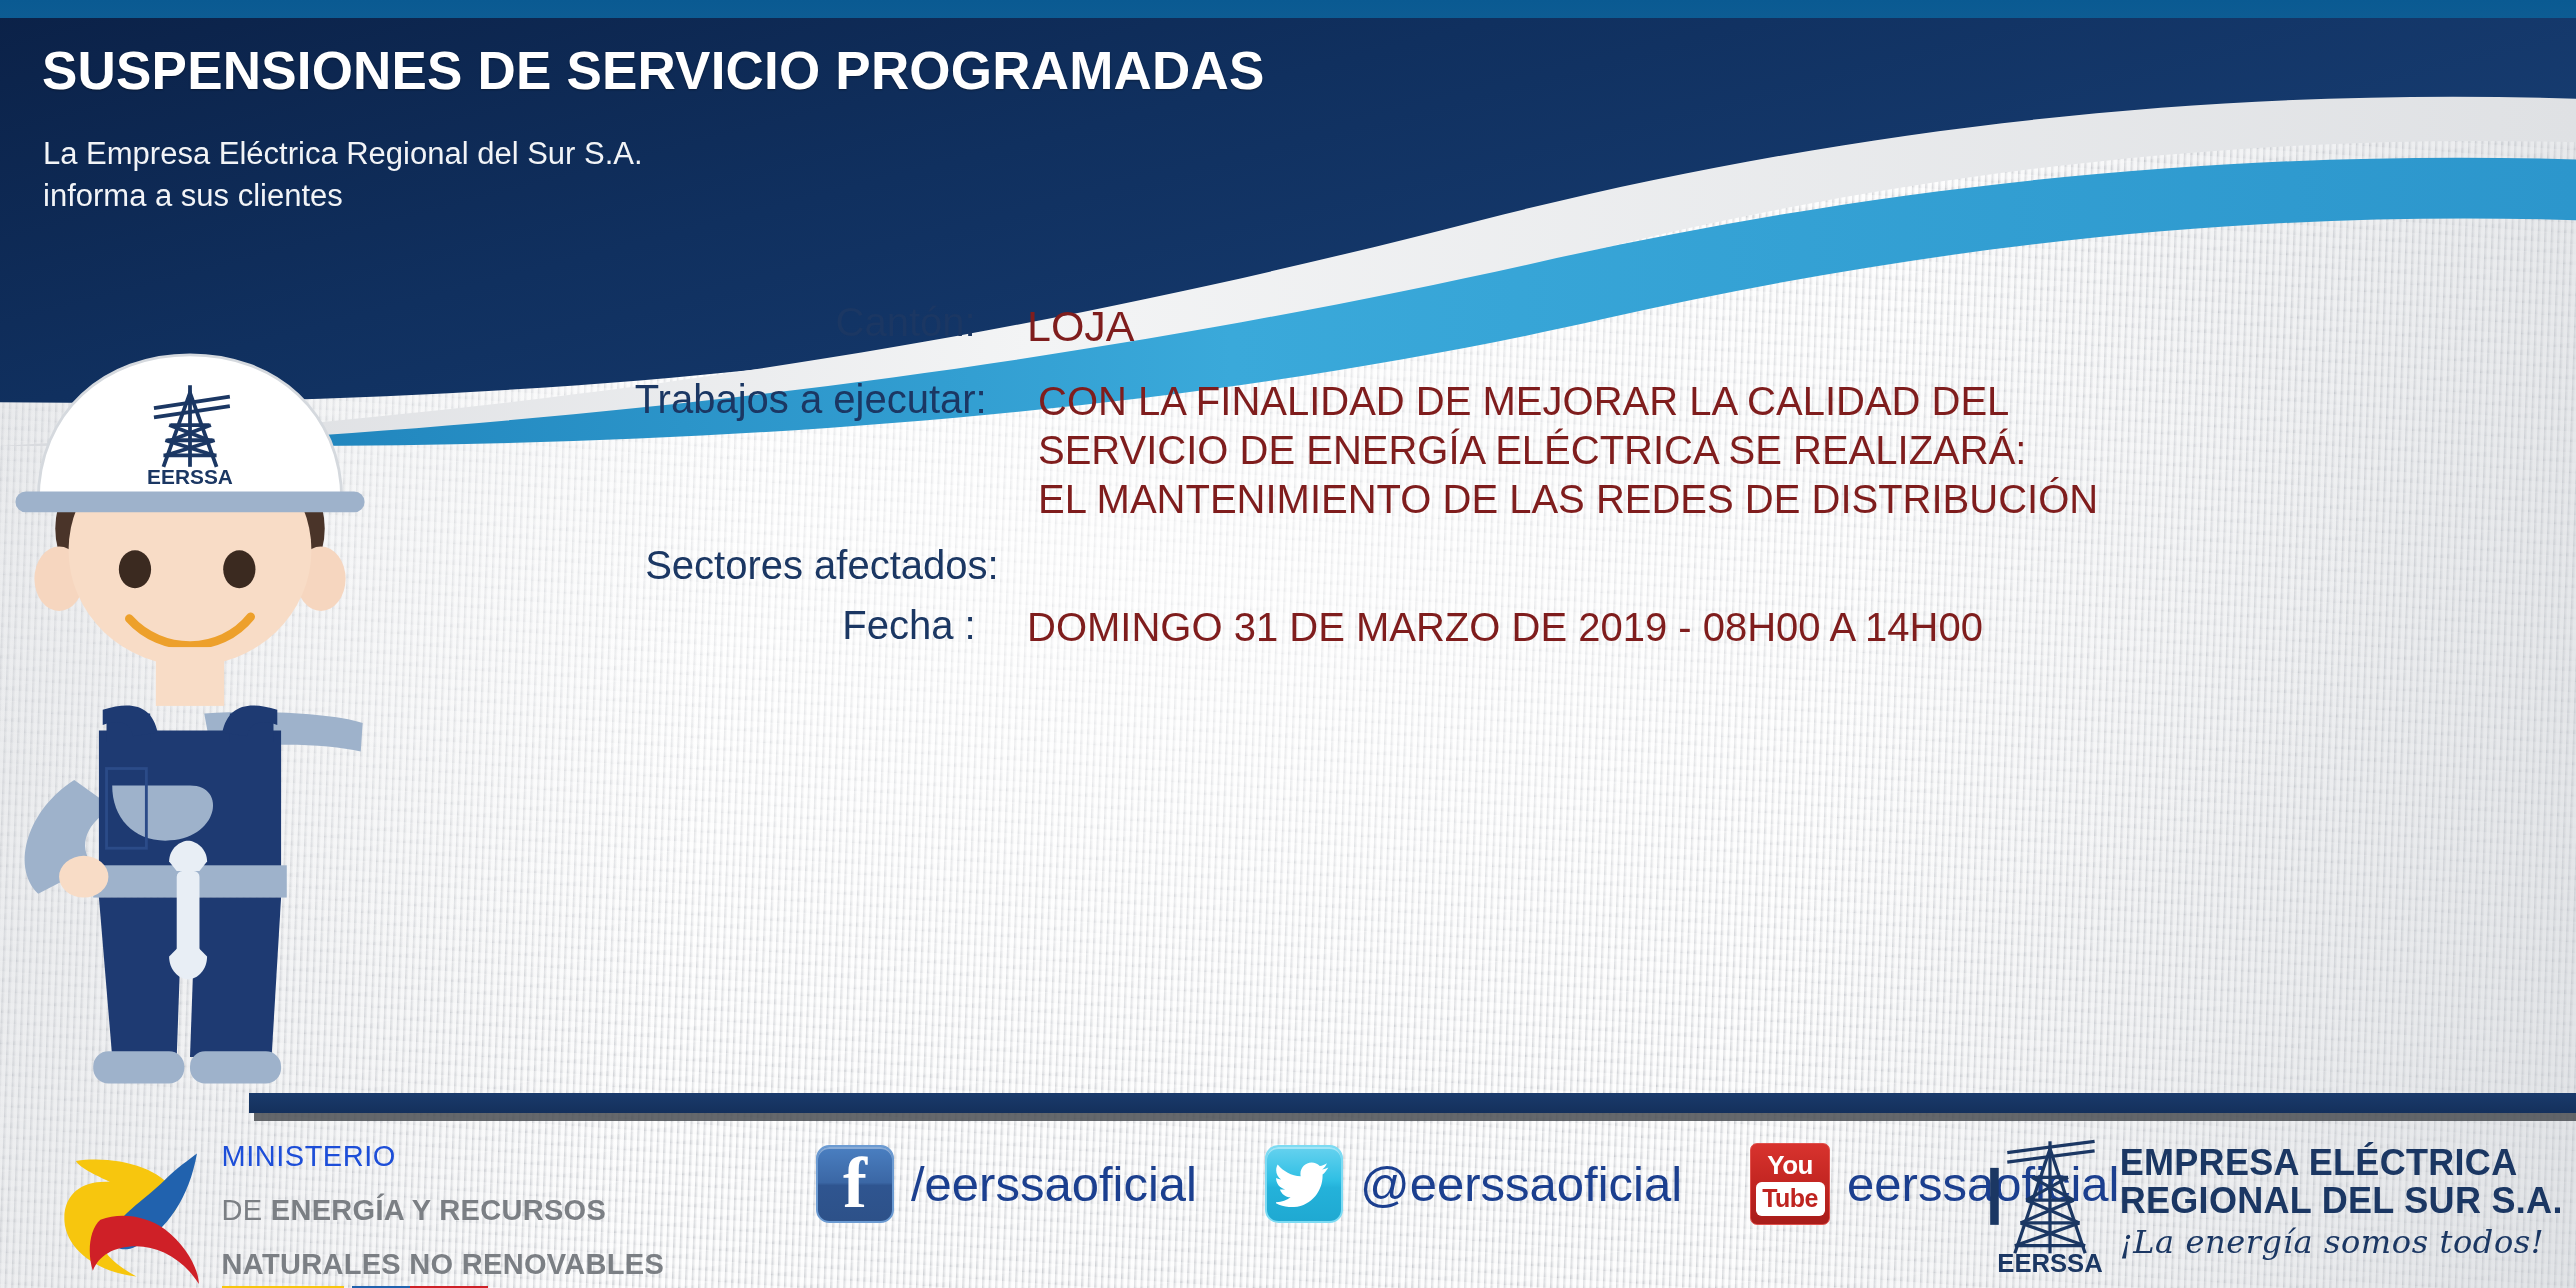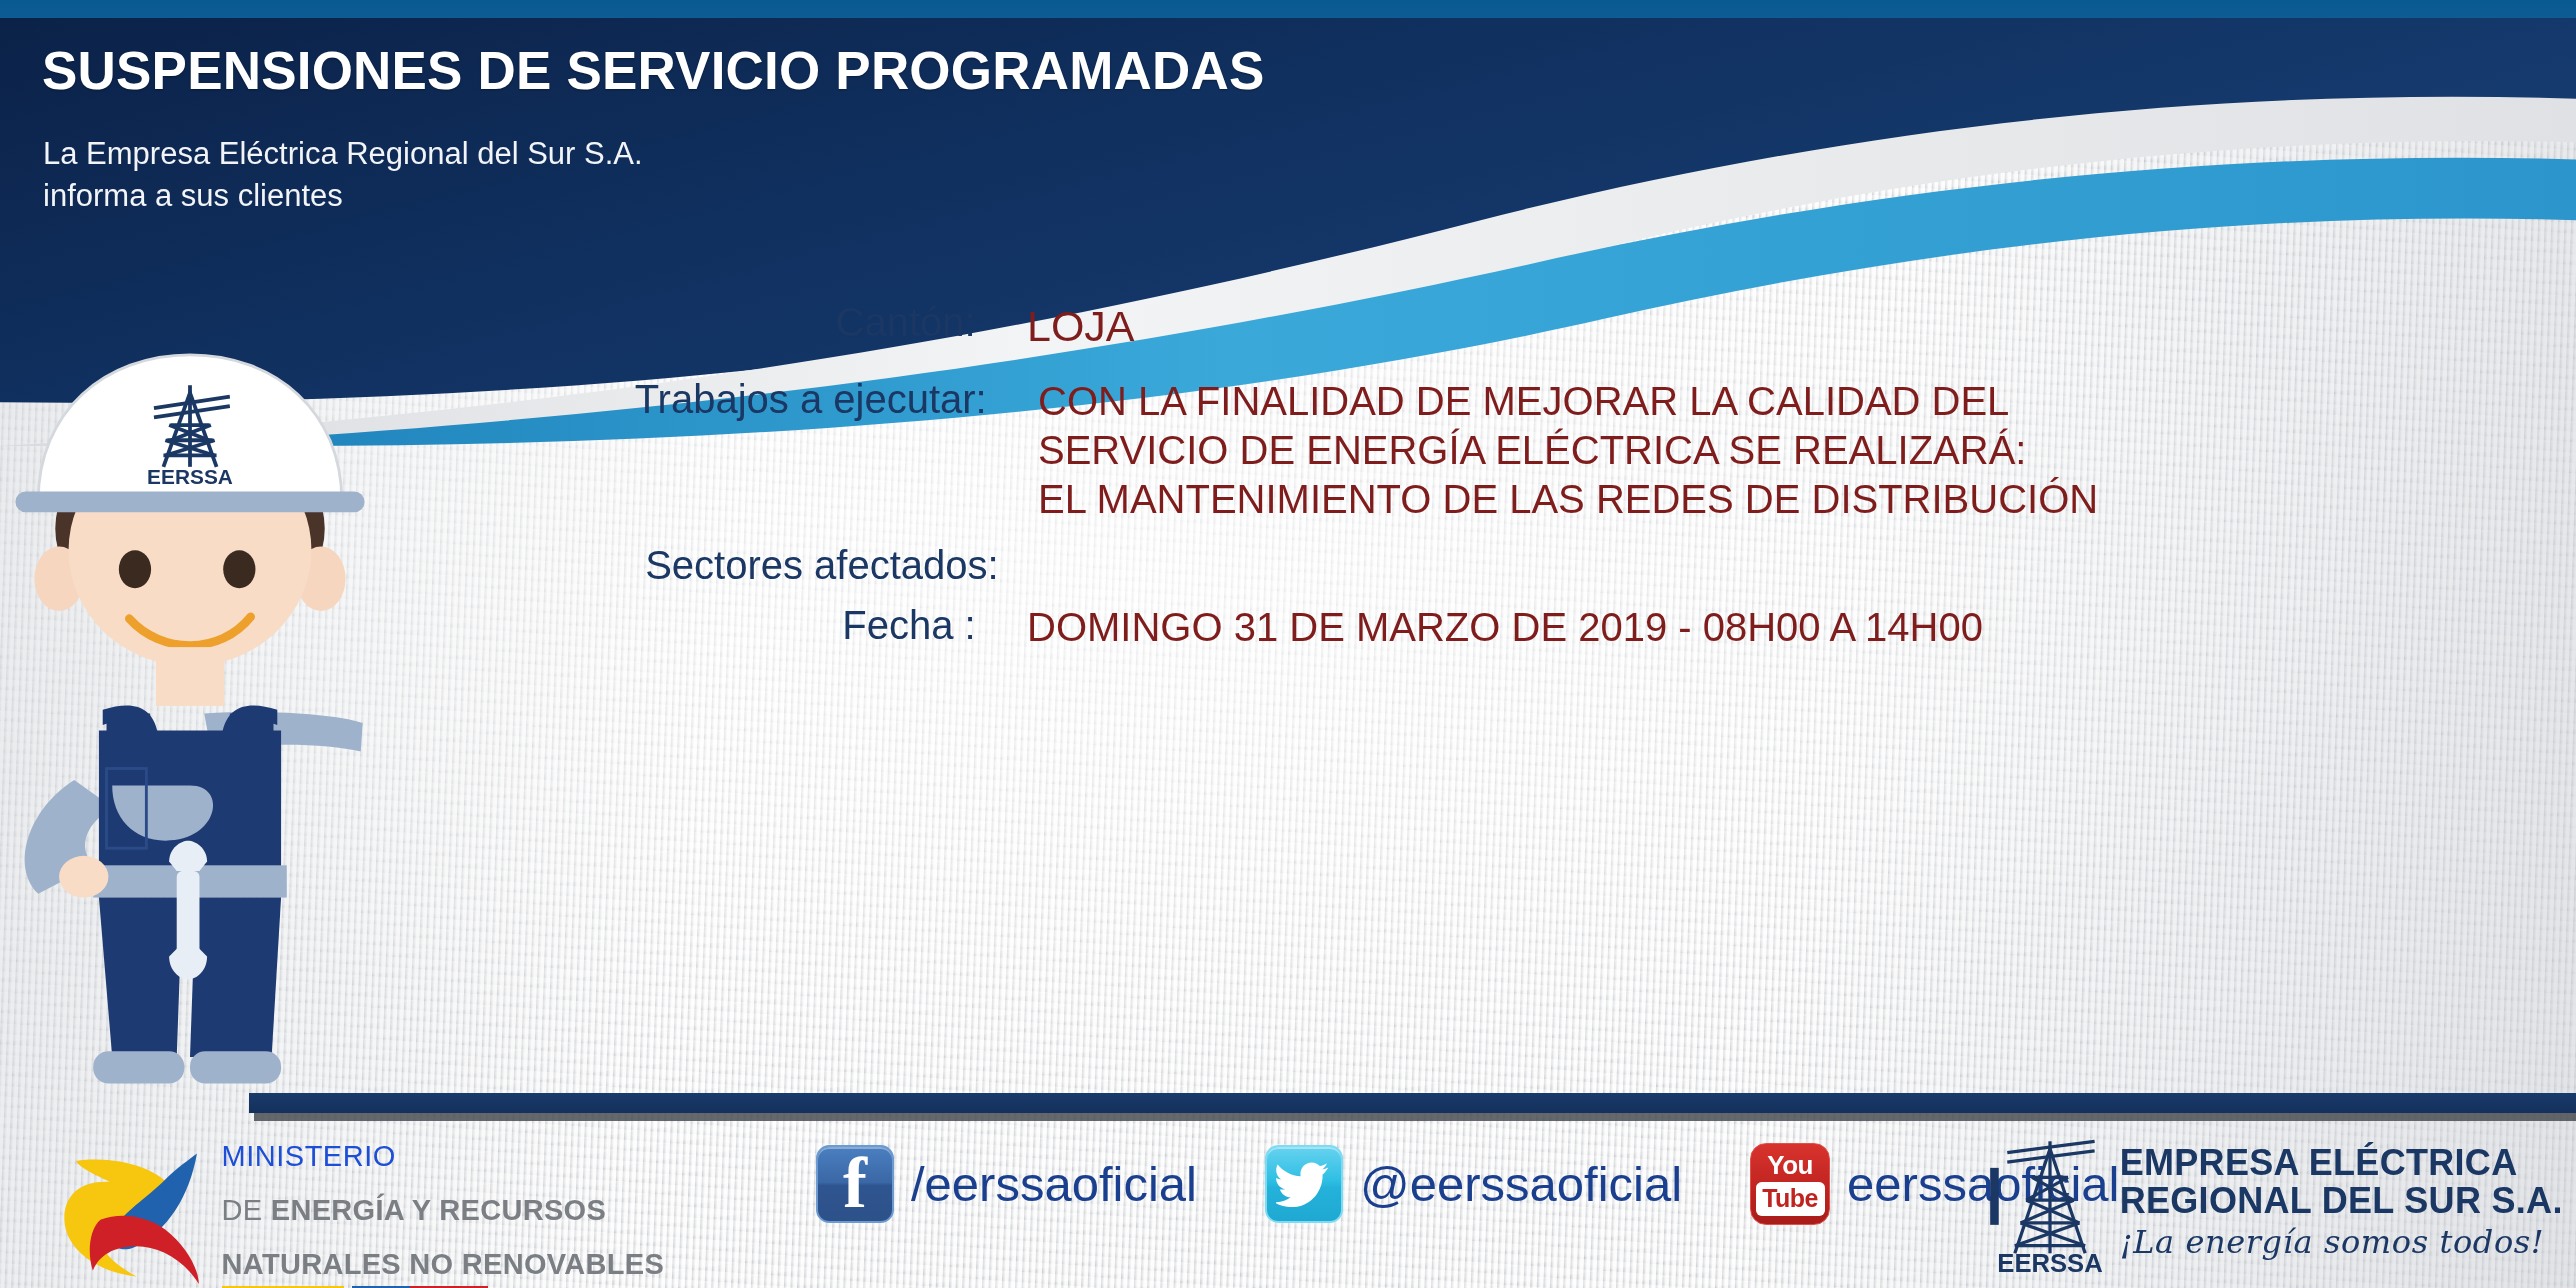--- a/index.html
+++ b/index.html
@@ -125,21 +125,21 @@
     font-size: 72px; color: #fff; line-height: 1;
   }
   .tw-icon {
     width: 78px; height: 78px; border-radius: 13.3px;
     background: linear-gradient(180deg, #66d2ef 0%, #2fbfe4 45%, #24b2da 55%, #1fa9d2 100%);
     border: 2.8px solid #7ddbf3;
     position: relative; box-shadow: inset 0 1.9px 0 rgba(255,255,255,.4);
     display:flex; align-items:center; justify-content:center;
   }
   .yt-icon {
-    width: 80px; height: 82px; border-radius: 16px;
+    width: 80px; height: 82px; border-radius: 7px;
     background: linear-gradient(180deg, #d8332e 0%, #c02420 55%, #a81d1a 100%);
     border: 1.9px solid #e0514c;
     display: flex; flex-direction: column; align-items: center; justify-content: center;
     padding: 5.7px 4.7px;
   }
   .yt-you { color: #fff; font-weight: bold; font-size: 26px; line-height: 1; margin-bottom: 3.8px; letter-spacing: -0.5px; }
   .yt-tube {
     background: #fff; color: #bf2420; font-weight: bold;
     font-size: 25px; line-height: 1; padding: 3.8px 6.6px 4.7px; border-radius: 5.7px;
     letter-spacing: -0.5px;

